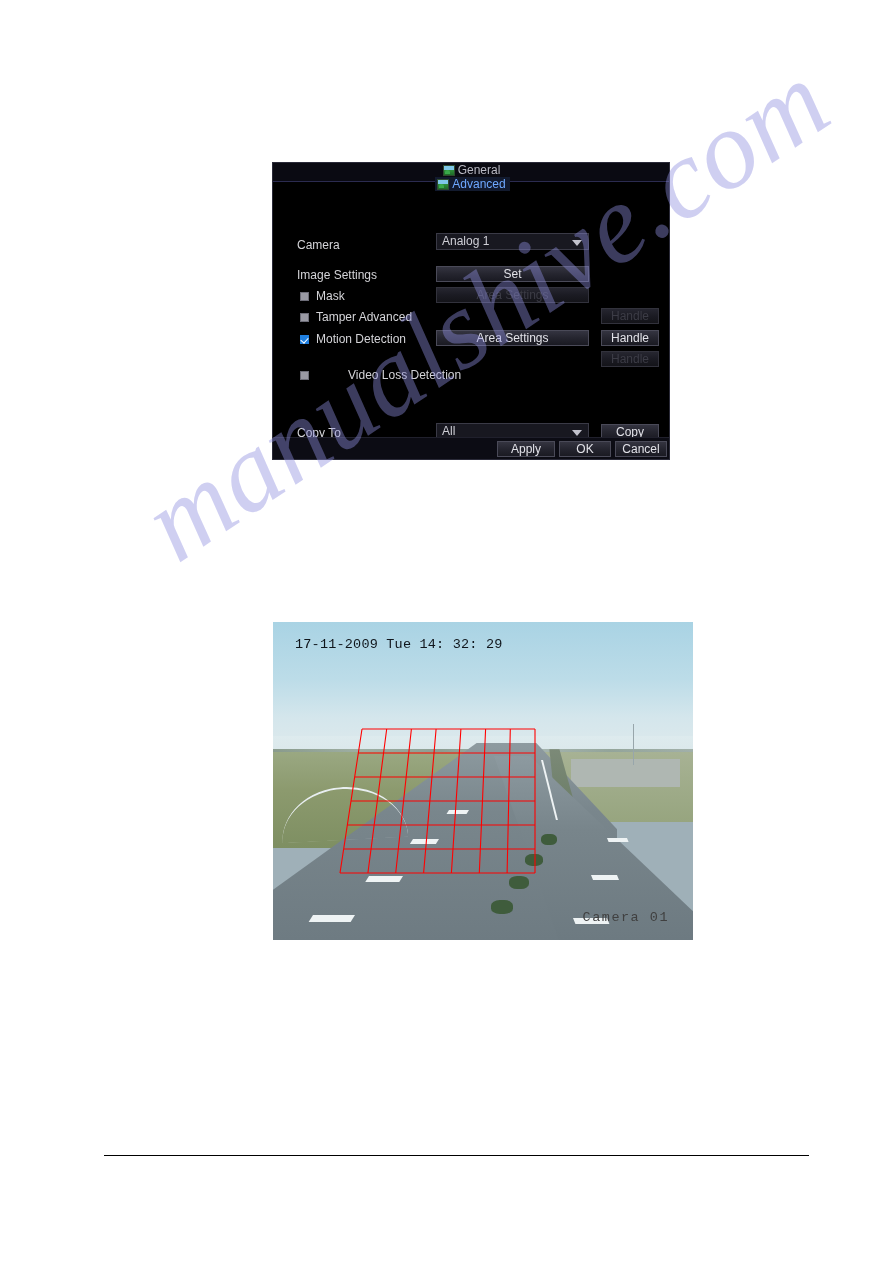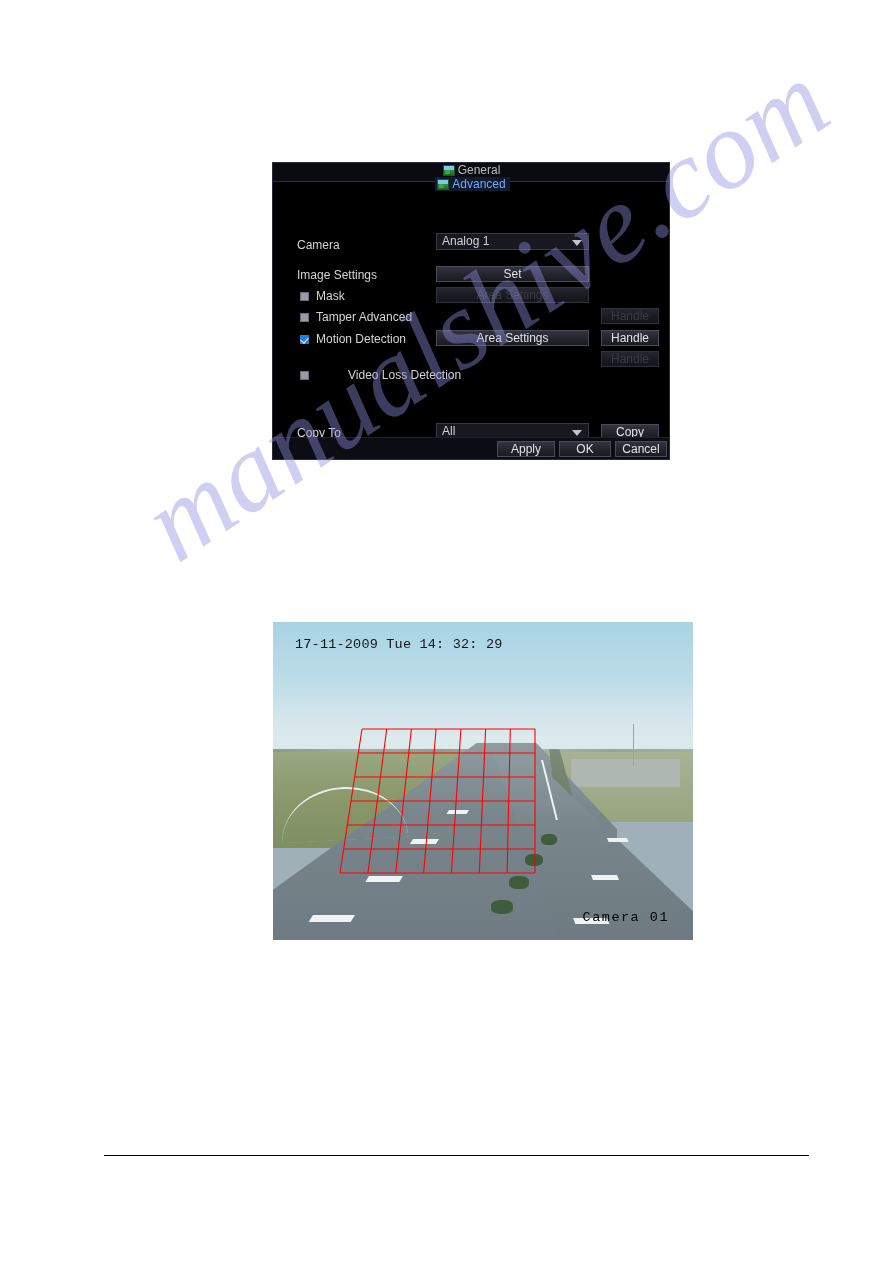--- a/index.html
+++ b/index.html
@@ -315,21 +315,21 @@
     letter-spacing: 0.2px;
     white-space: nowrap;
     z-index: 5;
   }
   #video .camlabel {
     position: absolute;
     right: 24px;
     bottom: 15px;
     font-family: "Liberation Mono", monospace;
     font-size: 13.5px;
-    color: #000000;
+    color: #404040;
     letter-spacing: 1.5px;
     white-space: nowrap;
     z-index: 5;
     margin-left: 16px;
   }
   #grid-svg {
     position: absolute;
     left: 0; top: 0;
     width: 420px;
     height: 318px;

